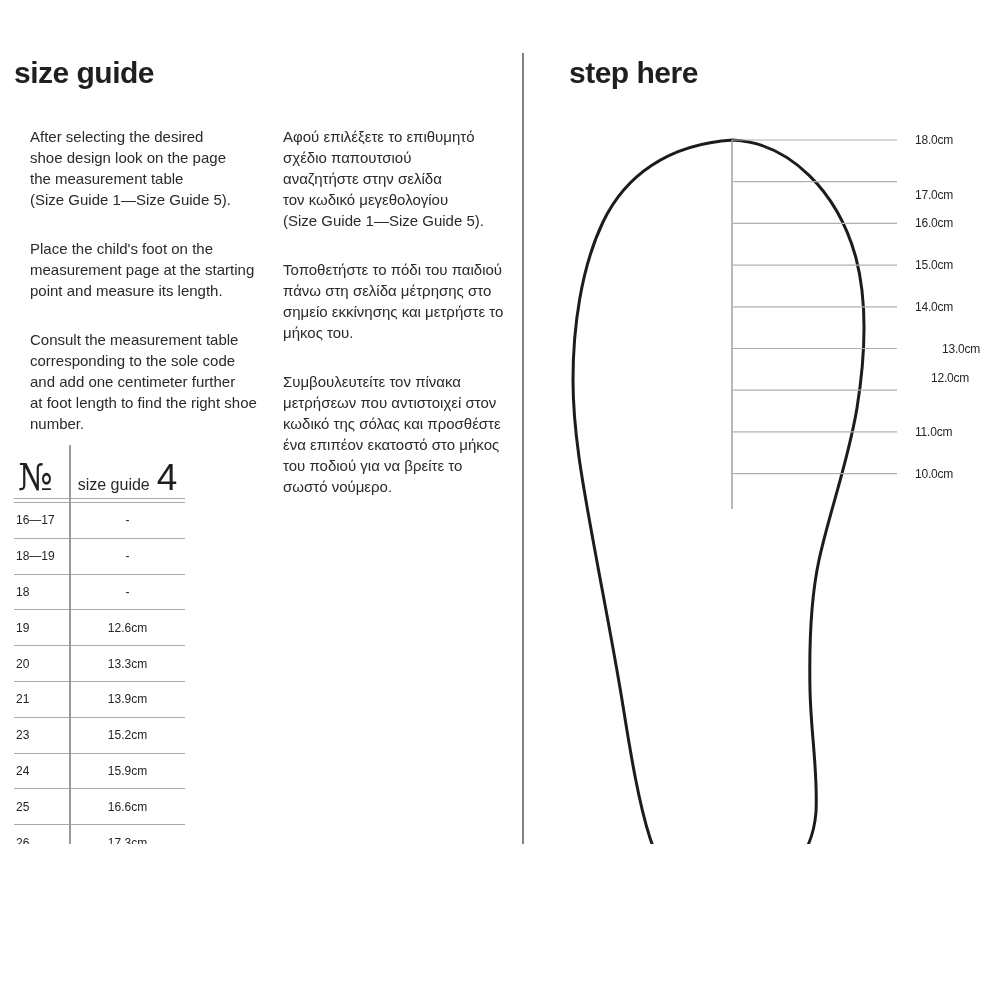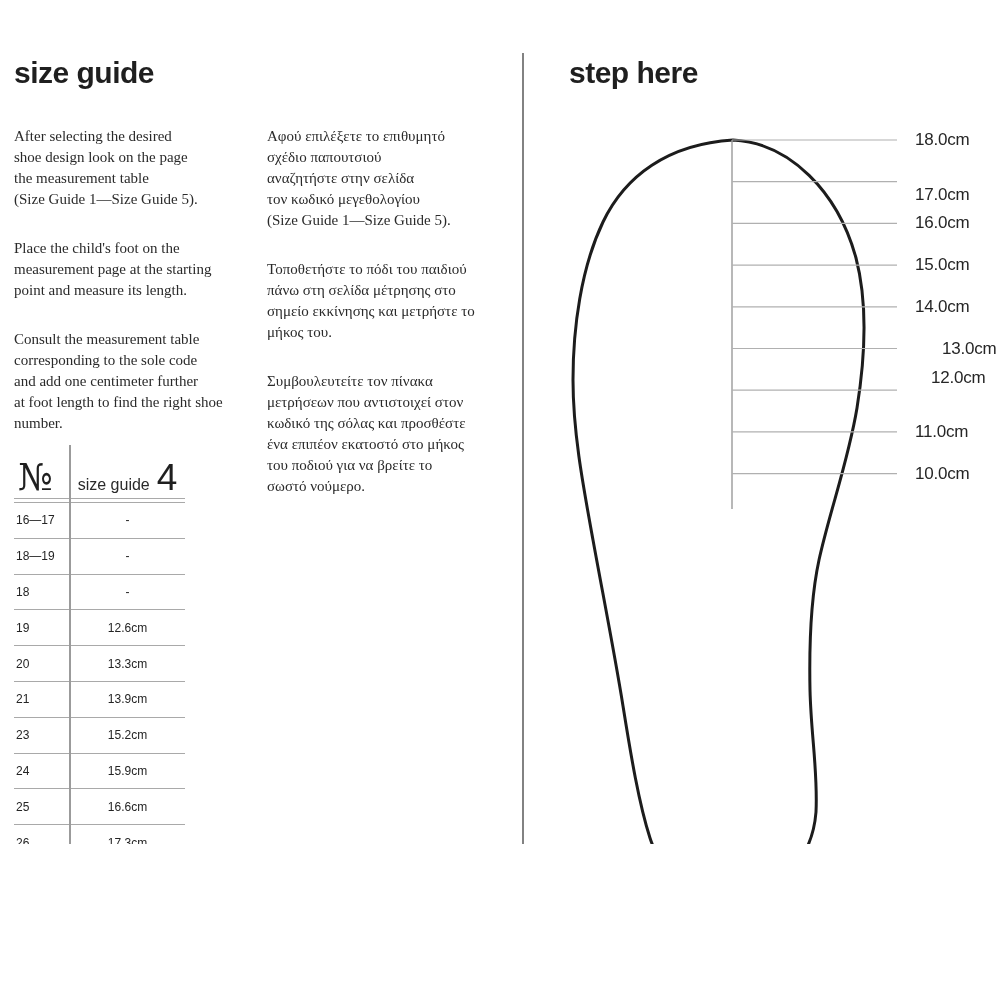--- a/index.html
+++ b/index.html
@@ -24,21 +24,21 @@
     font-weight:700;
     letter-spacing:-0.5px;
     color:#1f1f1f;
   }
   .title-left{left:14px;top:56px;}
   .title-right{left:569px;top:56px;}
 
   .para-col{position:absolute;top:126px;font-size:15px;line-height:21px;color:#2a2a2a;}
   .en-col{left:14px;width:260px;}
   .gr-col{left:267px;width:255px;}
-  .para-col p{margin:0 0 28px 0;white-space:pre-line;font-family:Liberation Serif, serif;}
+  .para-col p{margin:0 0 28px 16px;white-space:pre-line;}
 
   
   .size-table{position:absolute;left:14px;top:445px;width:171px;height:450px;}
   .thead{display:flex;height:53px;align-items:flex-end;}
   .no-cell{
     width:56px;
     font-family:"DejaVu Serif", serif;
     font-size:37px;
     line-height:40px;
     padding-left:4px;
@@ -76,21 +76,21 @@
   
   .foot-svg{position:absolute;left:0;top:0;width:1000px;height:1000px;}
   .foot-outline{fill:none;stroke:#1c1c1c;stroke-width:3;stroke-linejoin:round;stroke-linecap:round;}
   .ruler-axis{stroke:#9a9a9a;stroke-width:1.4;}
   .tickline{stroke:#b0b0b0;stroke-width:1.2;}
   .baseline{stroke:#b0b0b0;stroke-width:1.5;}
   .heel-tick{stroke:#b0b0b0;stroke-width:1.2;}
 
   .rlabel{
     position:absolute;left:915px;height:20px;line-height:20px;
-    font-size:17px;color:#262626;letter-spacing:-0.2px;
+    font-size:12px;color:#262626;letter-spacing:-0.2px;
   }
   .sp-label{
     position:absolute;left:873px;top:863px;
     font-size:15px;line-height:21px;color:#2f2f2f;
   }
 </style>
 </head>
 <body>
 
 <div class="page">

